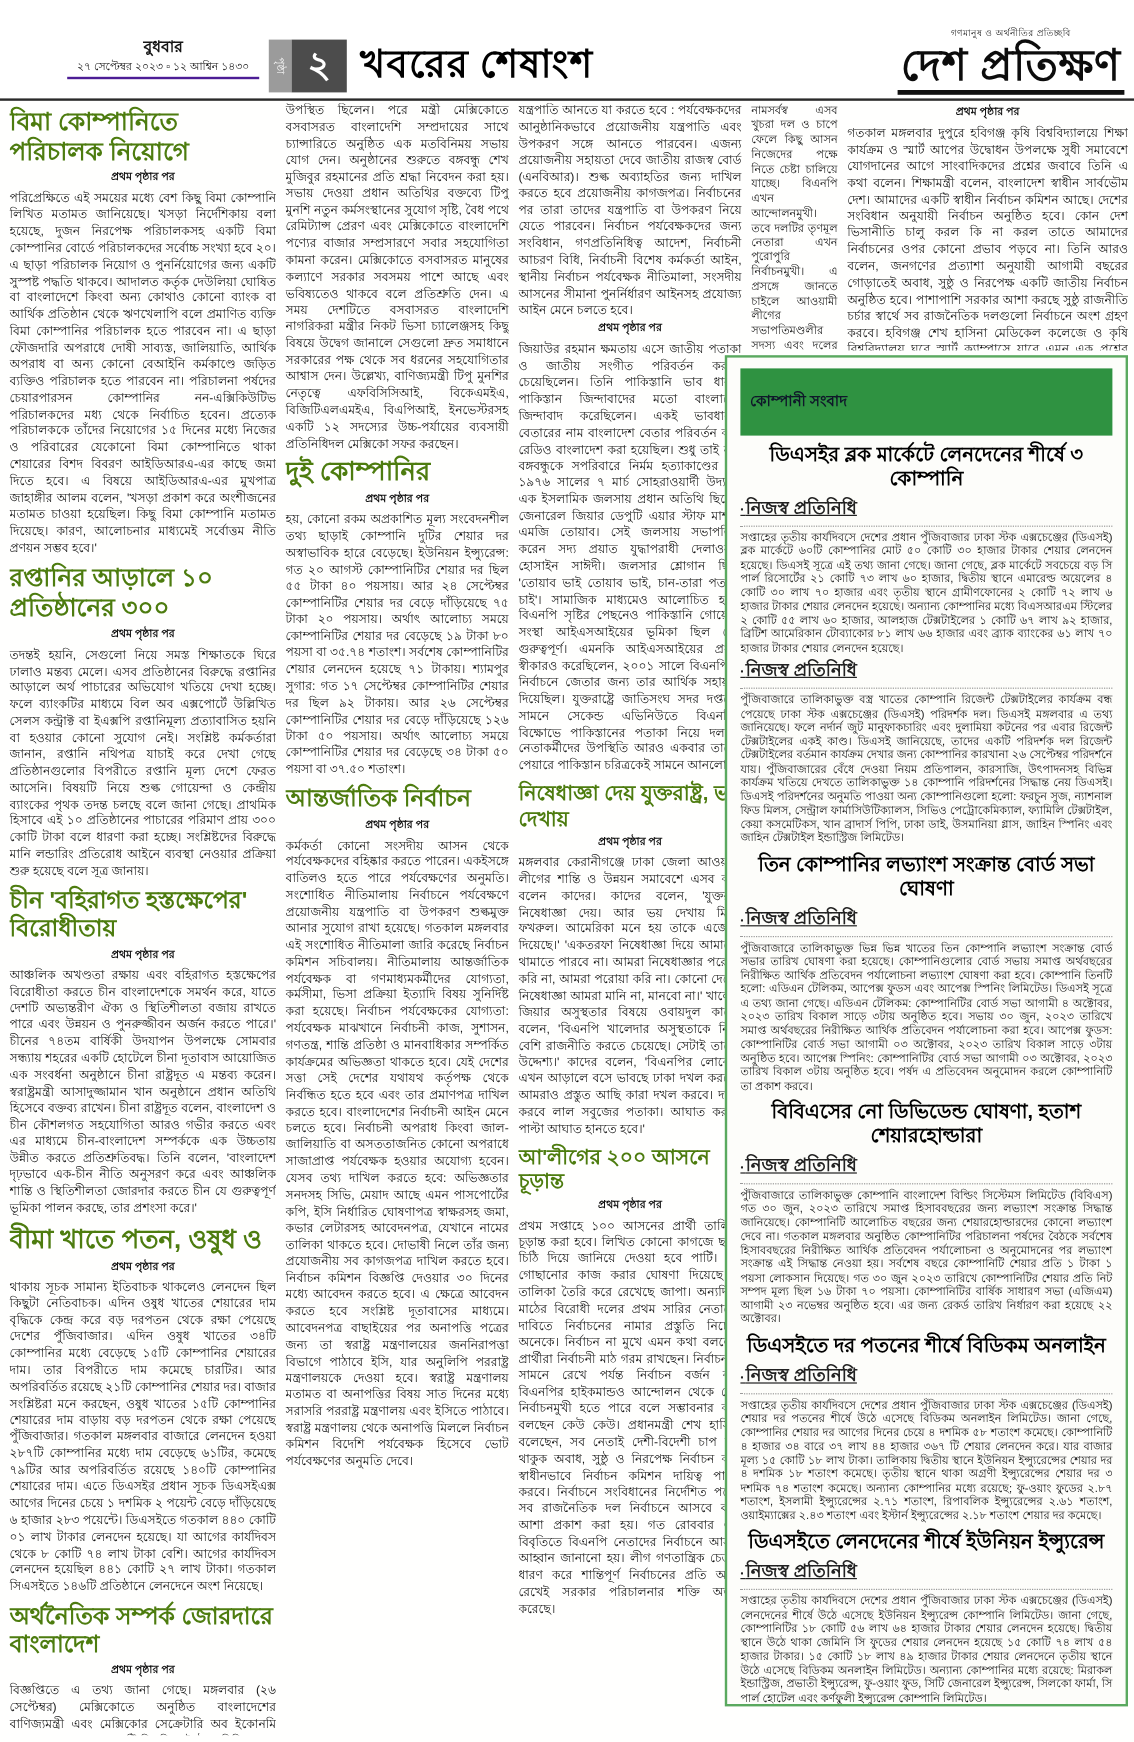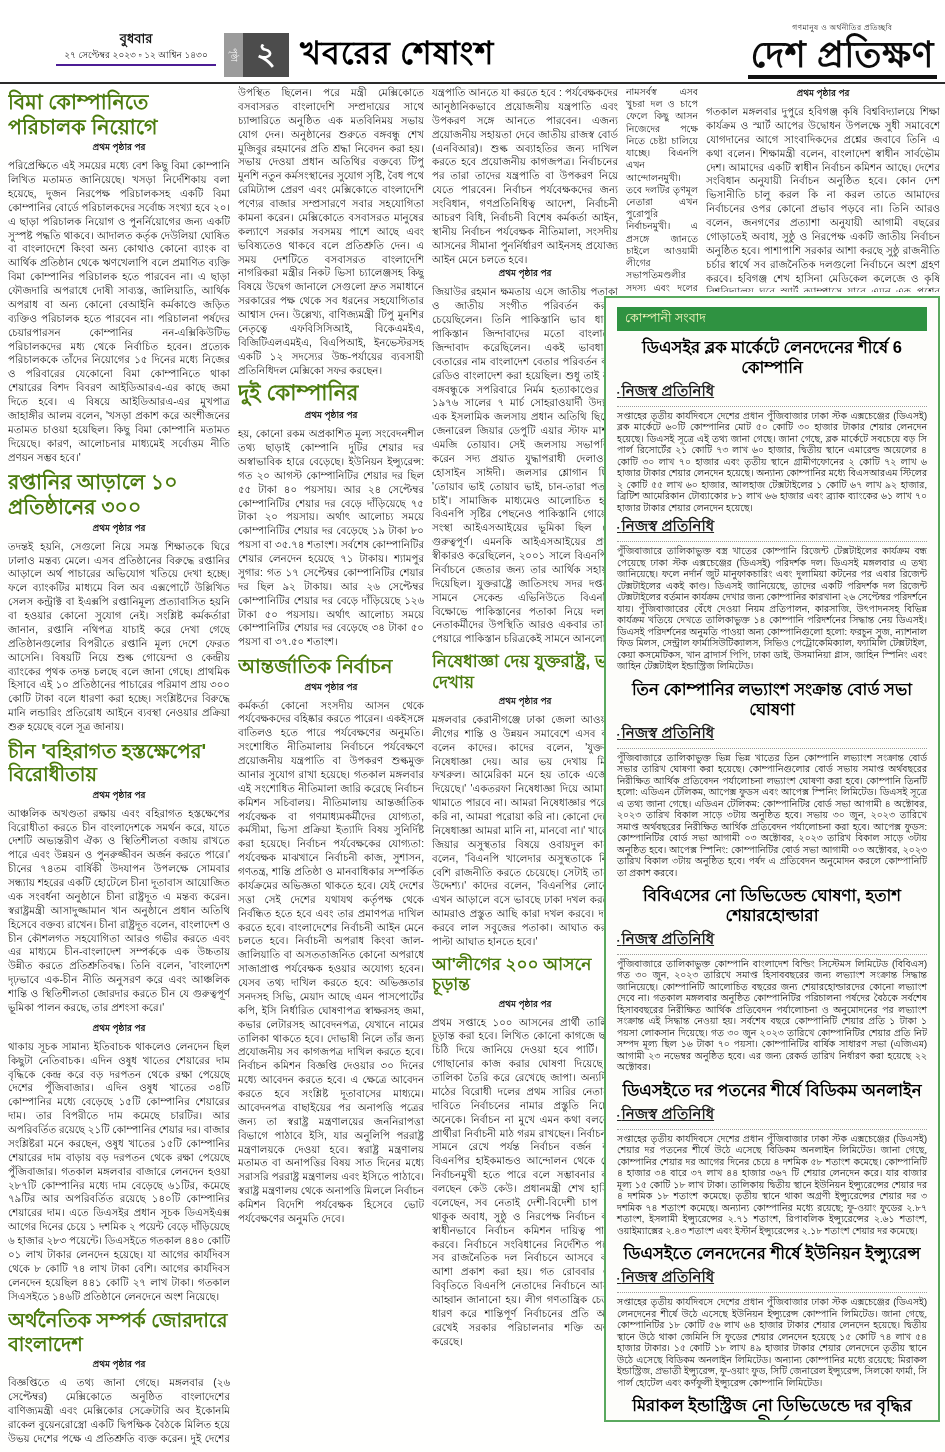--- a/index.html
+++ b/index.html
@@ -26,22 +26,22 @@
   .article{margin-bottom:6px;}
   .article h2{margin:4px 0 1px;text-align:left;font-weight:bold;color:#4d7c0f;line-height:1.2;}
   .h22{font-size:21.5px;} .h21{font-size:20.5px;} .h20{font-size:19.5px;} .h17{font-size:17px;}
   .kicker{text-align:center;font-size:9px;font-weight:bold;margin:0 0 4px;color:#111;}
   .body{margin:0;font-size:10.2px;line-height:1.36;text-align:justify;}
   .narrow .body{font-size:9.4px;line-height:1.3;}
   
   .company-box{position:absolute;left:604px;top:296px;width:336px;height:1126px;
                border:2px solid #5aa95f;background:#fdfdfa;box-sizing:border-box;
                padding:9px 11px;overflow:hidden;}
-  .company-bar{background:#2f9241;color:#fef9c3;font-weight:normal;font-size:12.5px;
-               padding:2px 8px;margin-bottom:4px;}
+  .company-bar{background:#2f9241;color:#0f172a;font-weight:bold;font-size:12.5px;
+               padding:18px 8px;margin-bottom:4px;}
   .c-article h3{margin:7px 0 1px;text-align:center;font-weight:bold;font-size:16.5px;color:#000;line-height:1.2;}
   .c-byline{font-size:15px;font-weight:bold;color:#222;margin:0 0 2px;text-decoration:underline;}
   .c-byline::before{content:"▪ ";font-size:7px;vertical-align:1px;}
   .c-sep{border-top:1px dotted #9a9a9a;margin:2px 0 4px;}
   .c-body{margin:0;font-size:9.3px;line-height:1.24;text-align:justify;}
 </style>
 </head>
 <body>
 
 <div class="page">
@@ -72,20 +72,21 @@
       <h2 class="h21">রপ্তানির আড়ালে ১০ প্রতিষ্ঠানের ৩০০</h2>
       <div class="kicker">প্রথম পৃষ্ঠার পর</div>
       <p class="body">তদন্তই হয়নি, সেগুলো নিয়ে সমস্ত শিক্ষাতকে ঘিরে ঢালাও মন্তব্য মেলে। এসব প্রতিষ্ঠানের বিরুদ্ধে রপ্তানির আড়ালে অর্থ পাচারের অভিযোগ খতিয়ে দেখা হচ্ছে। ফলে ব্যাংকটির মাধ্যমে বিল অব এক্সপোর্টে উল্লিখিত সেলস কন্ট্রাক্ট বা ইএক্সপি রপ্তানিমূল্য প্রত্যাবাসিত হয়নি বা হওয়ার কোনো সুযোগ নেই। সংশ্লিষ্ট কর্মকর্তারা জানান, রপ্তানি নথিপত্র যাচাই করে দেখা গেছে প্রতিষ্ঠানগুলোর বিপরীতে রপ্তানি মূল্য দেশে ফেরত আসেনি। বিষয়টি নিয়ে শুল্ক গোয়েন্দা ও কেন্দ্রীয় ব্যাংকের পৃথক তদন্ত চলছে বলে জানা গেছে। প্রাথমিক হিসাবে এই ১০ প্রতিষ্ঠানের পাচারের পরিমাণ প্রায় ৩০০ কোটি টাকা বলে ধারণা করা হচ্ছে। সংশ্লিষ্টদের বিরুদ্ধে মানি লন্ডারিং প্রতিরোধ আইনে ব্যবস্থা নেওয়ার প্রক্রিয়া শুরু হয়েছে বলে সূত্র জানায়।</p>
     </article>
     <article class="article">
       <h2 class="h20">চীন 'বহিরাগত হস্তক্ষেপের' বিরোধীতায়</h2>
       <div class="kicker">প্রথম পৃষ্ঠার পর</div>
       <p class="body">আঞ্চলিক অখণ্ডতা রক্ষায় এবং বহিরাগত হস্তক্ষেপের বিরোধীতা করতে চীন বাংলাদেশকে সমর্থন করে, যাতে দেশটি অভ্যন্তরীণ ঐক্য ও স্থিতিশীলতা বজায় রাখতে পারে এবং উন্নয়ন ও পুনরুজ্জীবন অর্জন করতে পারে।' চীনের ৭৪তম বার্ষিকী উদযাপন উপলক্ষে সোমবার সন্ধ্যায় শহরের একটি হোটেলে চীনা দূতাবাস আয়োজিত এক সংবর্ধনা অনুষ্ঠানে চীনা রাষ্ট্রদূত এ মন্তব্য করেন। স্বরাষ্ট্রমন্ত্রী আসাদুজ্জামান খান অনুষ্ঠানে প্রধান অতিথি হিসেবে বক্তব্য রাখেন। চীনা রাষ্ট্রদূত বলেন, বাংলাদেশ ও চীন কৌশলগত সহযোগিতা আরও গভীর করতে এবং এর মাধ্যমে চীন-বাংলাদেশ সম্পর্ককে এক উচ্চতায় উন্নীত করতে প্রতিশ্রুতিবদ্ধ। তিনি বলেন, 'বাংলাদেশ দৃঢ়ভাবে এক-চীন নীতি অনুসরণ করে এবং আঞ্চলিক শান্তি ও স্থিতিশীলতা জোরদার করতে চীন যে গুরুত্বপূর্ণ ভূমিকা পালন করছে, তার প্রশংসা করে।'</p>
     </article>
     <article class="article">
+      <h2 class="h22">বীমা খাতে পতন, ওষুধ ও</h2>
       <div class="kicker">প্রথম পৃষ্ঠার পর</div>
       <p class="body">থাকায় সূচক সামান্য ইতিবাচক থাকলেও লেনদেন ছিল কিছুটা নেতিবাচক। এদিন ওষুধ খাতের শেয়ারের দাম বৃদ্ধিকে কেন্দ্র করে বড় দরপতন থেকে রক্ষা পেয়েছে দেশের পুঁজিবাজার। এদিন ওষুধ খাতের ৩৪টি কোম্পানির মধ্যে বেড়েছে ১৫টি কোম্পানির শেয়ারের দাম। তার বিপরীতে দাম কমেছে চারটির। আর অপরিবর্তিত রয়েছে ২১টি কোম্পানির শেয়ার দর। বাজার সংশ্লিষ্টরা মনে করছেন, ওষুধ খাতের ১৫টি কোম্পানির শেয়ারের দাম বাড়ায় বড় দরপতন থেকে রক্ষা পেয়েছে পুঁজিবাজার। গতকাল মঙ্গলবার বাজারে লেনদেন হওয়া ২৮৭টি কোম্পানির মধ্যে দাম বেড়েছে ৬১টির, কমেছে ৭৯টির আর অপরিবর্তিত রয়েছে ১৪০টি কোম্পানির শেয়ারের দাম। এতে ডিএসইর প্রধান সূচক ডিএসইএক্স আগের দিনের চেয়ে ১ দশমিক ২ পয়েন্ট বেড়ে দাঁড়িয়েছে ৬ হাজার ২৮৩ পয়েন্টে। ডিএসইতে গতকাল ৪৪০ কোটি ০১ লাখ টাকার লেনদেন হয়েছে। যা আগের কার্যদিবস থেকে ৮ কোটি ৭৪ লাখ টাকা বেশি। আগের কার্যদিবস লেনদেন হয়েছিল ৪৪১ কোটি ২৭ লাখ টাকা। গতকাল সিএসইতে ১৪৬টি প্রতিষ্ঠানে লেনদেনে অংশ নিয়েছে।</p>
     </article>
     <article class="article">
       <h2 class="h20">অর্থনৈতিক সম্পর্ক জোরদারে বাংলাদেশ</h2>
       <div class="kicker">প্রথম পৃষ্ঠার পর</div>
       <p class="body">বিজ্ঞপ্তিতে এ তথ্য জানা গেছে। মঙ্গলবার (২৬ সেপ্টেম্বর) মেক্সিকোতে অনুষ্ঠিত বাংলাদেশের বাণিজ্যমন্ত্রী এবং মেক্সিকোর সেক্রেটারি অব ইকোনমি রাকেল বুয়েনরোস্ত্রো একটি দ্বিপক্ষিক বৈঠকে মিলিত হয়ে উভয় দেশের পক্ষে এ প্রতিশ্রুতি ব্যক্ত করেন। দুই দেশের মধ্যে প্রায় পাঁচ দশকের দ্বিপক্ষিক সম্পর্কের মধ্যে এই ধরনের এটিই প্রথম বৈঠক। ২০৪১ সালের মধ্যে ক্ষুধা-মুক্ত ও উন্নত স্মার্ট বাংলাদেশ বিনির্মাণে বর্তমান সরকারের প্রতিশ্রুতি এবং এশীয়-প্রশান্ত মহাসাগরীয় অঞ্চলে একটি দ্রুত বর্ধনশীল অর্থনীতির দেশ হিসেবে এর অবস্থান তুলে ধরে টিপু মুনশি উভয় দেশের মধ্যকার সহযোগিতা আরও বাড়ানোর জন্য একটি দ্বিপক্ষিক বাণিজ্য জোট গঠনের প্রস্তাব করেন। বাংলাদেশ বিদেশি বিনিয়োগের উত্তম জায়গা উল্লেখ করে মন্ত্রী বলেন, প্রধানমন্ত্রী শেখ হাসিনার সরকার একশটি বিশেষ অর্থনৈতিক অঞ্চল প্রতিষ্ঠা করেছেন। সেখানে বিশ্বের অনেক দেশ ইতোমধ্যে বিনিয়োগ করেছে। এসব অর্থনৈতিক অঞ্চলে মেক্সিকান বিনিয়োগকারীদের বিনিয়োগ করার আহ্বান জানিয়ে বাংলাদেশের ১৭ কোটির বেশি মানুষের বাজারে প্রবেশের অনুরোধ জানান।</p>
     </article>
   </section>
 
@@ -129,21 +130,21 @@
     <article class="article">
       <div class="kicker">প্রথম পৃষ্ঠার পর</div>
       <p class="body">গতকাল মঙ্গলবার দুপুরে হবিগঞ্জ কৃষি বিশ্ববিদ্যালয়ে শিক্ষা কার্যক্রম ও স্মার্ট আপের উদ্বোধন উপলক্ষে সুধী সমাবেশে যোগদানের আগে সাংবাদিকদের প্রশ্নের জবাবে তিনি এ কথা বলেন। শিক্ষামন্ত্রী বলেন, বাংলাদেশ স্বাধীন সার্বভৌম দেশ। আমাদের একটি স্বাধীন নির্বাচন কমিশন আছে। দেশের সংবিধান অনুযায়ী নির্বাচন অনুষ্ঠিত হবে। কোন দেশ ভিসানীতি চালু করল কি না করল তাতে আমাদের নির্বাচনের ওপর কোনো প্রভাব পড়বে না। তিনি আরও বলেন, জনগণের প্রত্যাশা অনুযায়ী আগামী বছরের গোড়াতেই অবাধ, সুষ্ঠু ও নিরপেক্ষ একটি জাতীয় নির্বাচন অনুষ্ঠিত হবে। পাশাপাশি সরকার আশা করছে সুষ্ঠু রাজনীতি চর্চার স্বার্থে সব রাজনৈতিক দলগুলো নির্বাচনে অংশ গ্রহণ করবে। হবিগঞ্জ শেখ হাসিনা মেডিকেল কলেজে ও কৃষি বিশ্ববিদ্যালয় ঘুরে স্মার্ট ক্যাম্পাসে যাবে এমন এক প্রশ্নের জবাবে ড. দীপু মনি বলেন, এখন সরকারি খাতে উন্নয়ন প্রকল্প (ডিপিপি) প্রণয়নের কাজ চলছে। একনেক পরিকল্পনা কমিশনের প্রক্রিয়া শেষে প্রকল্পটি জাতীয় অর্থনৈতিক পরিষদের নির্বাহী কমিটিতে (একনেক) তোলা হবে। সেখানে অনুমোদনের পর এই দুইটি প্রতিষ্ঠানের স্মার্ট ক্যাম্পাস স্থাপনের কাজ শুরু হবে। বিকেলে শিক্ষামন্ত্রী ড. দীপু মনি হবিগঞ্জের শায়েস্তাগঞ্জ উপজেলার রেল জংশনে আওয়ামী লীগের জনসভায় যোগ দেবেন বলে জানা গেছে।</p>
     </article>
   </section>
 
   <aside class="company-box">
     <div class="company-bar">কোম্পানী সংবাদ</div>
     <div id="company-articles">
     <article class="c-article">
-      <h3>ডিএসইর ব্লক মার্কেটে লেনদেনের শীর্ষে 6 কোম্পানি</h3>
+      <h3>ডিএসইর ব্লক মার্কেটে লেনদেনের শীর্ষে ৩ কোম্পানি</h3>
       <div class="c-byline">নিজস্ব প্রতিনিধি</div>
       <div class="c-sep"></div>
       <p class="c-body">সপ্তাহের তৃতীয় কার্যদিবসে দেশের প্রধান পুঁজিবাজার ঢাকা স্টক এক্সচেঞ্জের (ডিএসই) ব্লক মার্কেটে ৬০টি কোম্পানির মোট ৫০ কোটি ৩০ হাজার টাকার শেয়ার লেনদেন হয়েছে। ডিএসই সূত্রে এই তথ্য জানা গেছে। জানা গেছে, ব্লক মার্কেটে সবচেয়ে বড় সি পার্ল রিসোর্টের ২১ কোটি ৭৩ লাখ ৬০ হাজার, দ্বিতীয় স্থানে এমারেল্ড অয়েলের ৪ কোটি ৩০ লাখ ৭০ হাজার এবং তৃতীয় স্থানে গ্রামীণফোনের ২ কোটি ৭২ লাখ ৬ হাজার টাকার শেয়ার লেনদেন হয়েছে। অন্যান্য কোম্পানির মধ্যে বিএসআরএম স্টিলের ২ কোটি ৫৫ লাখ ৬০ হাজার, আলহাজ টেক্সটাইলের ১ কোটি ৬৭ লাখ ৯২ হাজার, ব্রিটিশ আমেরিকান টোব্যাকোর ৮১ লাখ ৬৬ হাজার এবং ব্র্যাক ব্যাংকের ৬১ লাখ ৭০ হাজার টাকার শেয়ার লেনদেন হয়েছে।</p>
     </article>
 
     <article class="c-article">
       <div class="c-byline">নিজস্ব প্রতিনিধি</div>
       <div class="c-sep"></div>
       <p class="c-body">পুঁজিবাজারে তালিকাভুক্ত বস্ত্র খাতের কোম্পানি রিজেন্ট টেক্সটাইলের কার্যক্রম বন্ধ পেয়েছে ঢাকা স্টক এক্সচেঞ্জের (ডিএসই) পরিদর্শক দল। ডিএসই মঙ্গলবার এ তথ্য জানিয়েছে। ফলে নর্দার্ন জুট মানুফাকচারিং এবং দুলামিয়া কটনের পর এবার রিজেন্ট টেক্সটাইলের একই কাণ্ড। ডিএসই জানিয়েছে, তাদের একটি পরিদর্শক দল রিজেন্ট টেক্সটাইলের বর্তমান কার্যক্রম দেখার জন্য কোম্পানির কারখানা ২৬ সেপ্টেম্বর পরিদর্শনে যায়। পুঁজিবাজারের বেঁধে দেওয়া নিয়ম প্রতিপালন, কারসাজি, উৎপাদনসহ বিভিন্ন কার্যক্রম খতিয়ে দেখতে তালিকাভুক্ত ১৪ কোম্পানি পরিদর্শনের সিদ্ধান্ত নেয় ডিএসই। ডিএসই পরিদর্শনের অনুমতি পাওয়া অন্য কোম্পানিগুলো হলো: ফরচুন সুজ, ন্যাশনাল ফিড মিলস, সেন্ট্রাল ফার্মাসিউটিক্যালস, সিভিও পেট্রোকেমিক্যাল, ফ্যামিলি টেক্সটাইল, কেয়া কসমেটিকস, খান ব্রাদার্স পিপি, ঢাকা ডাই, উসমানিয়া গ্লাস, জাহিন স্পিনিং এবং জাহিন টেক্সটাইল ইন্ডাস্ট্রিজ লিমিটেড।</p>
     </article>

